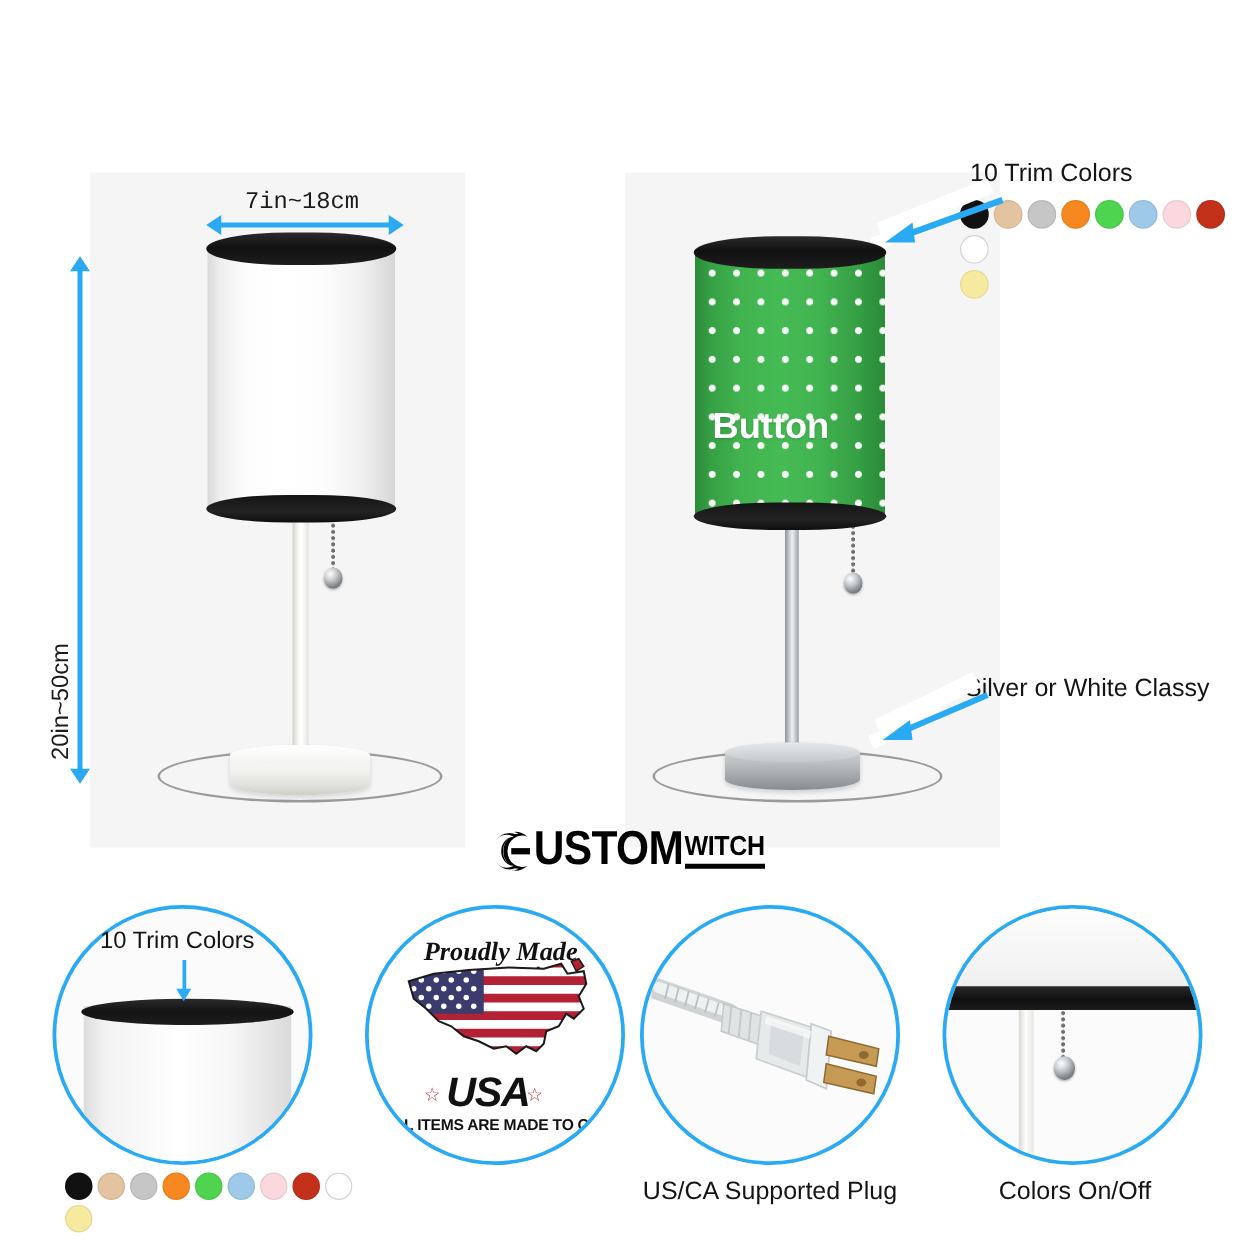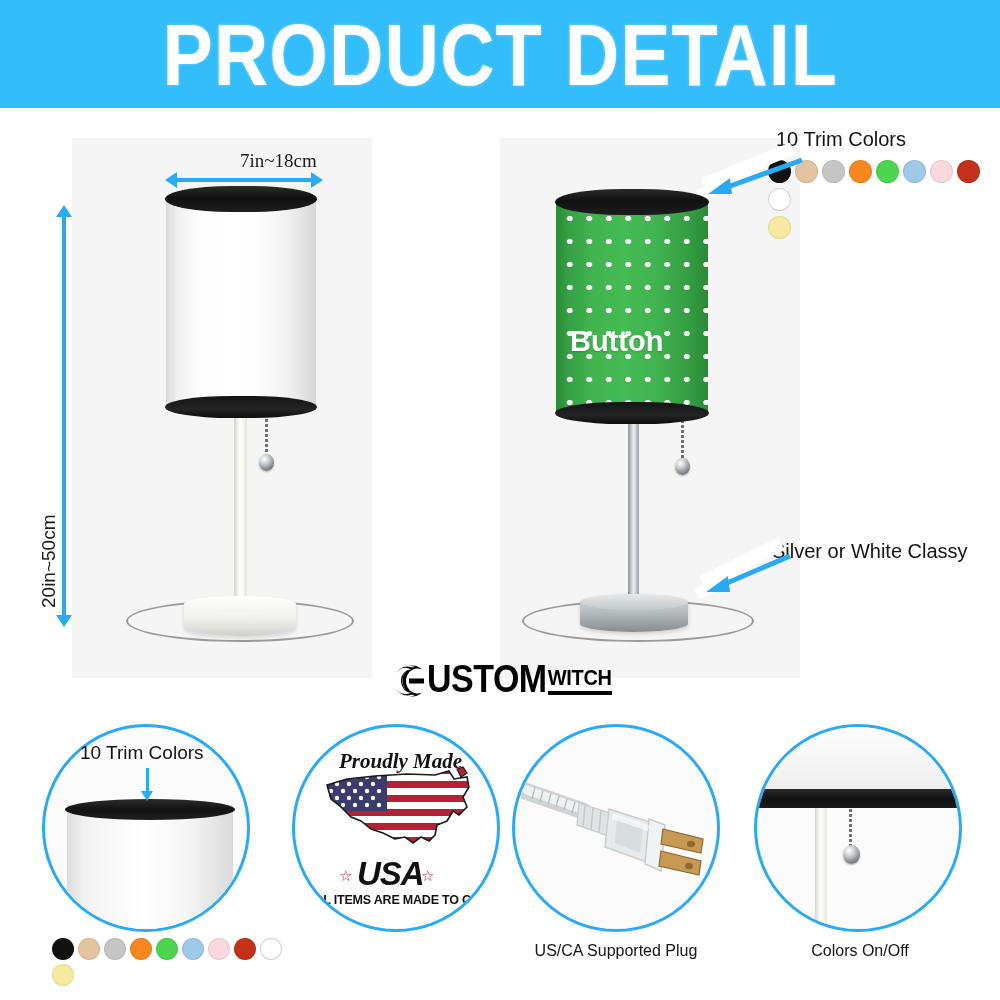--- a/index.html
+++ b/index.html
@@ -31,22 +31,21 @@
 
   
   .stage { position: absolute; left: 0; top: 108px; width: 1000px; height: 552px; }
 
   .bg-patch { position: absolute; background: #f5f5f5; }
 
   
   .dim-label {
     position: absolute;
     font-size: 19px; color: #1a1a1a; white-space: nowrap;
-    font-family: Liberation Serif, serif;
-    margin-left: 44px;
+    font-family: Liberation Mono, monospace;
   }
   .dim-label-v {
     position: absolute;
     font-size: 19px; color: #1a1a1a; white-space: nowrap;
     transform-origin: left top;
     transform: rotate(-90deg);
     font-family: "Liberation Sans", sans-serif;
   }
   .arrow-h {
     position: absolute; height: 4px; background: #29aaf2;
@@ -191,21 +190,21 @@
   .logo-underline { height: 4px; background: #000; margin-top: 3px; }
 
   
   .feat { position: absolute; }
   .feat-circle {
     position: absolute; border-radius: 50%;
     border: 3px solid #29aaf2; background: #fbfbfb;
     overflow: hidden;
   }
   .feat-caption {
-    position: absolute; text-align: center; font-size: 16px; color: #141414;
+    position: absolute; text-align: center; font-size: 20px; color: #141414;
     white-space: nowrap;
   }
 
   
   .c1-shade {
     position: absolute; background: linear-gradient(90deg,
       #dcdcdc 0%, #f2f2f2 10%, #ffffff 45%, #f6f6f6 72%, #dadada 100%);
   }
   .c1-trim {
     position: absolute; height: 21px; border-radius: 50% / 50%;
@@ -254,23 +253,20 @@
     font-weight: bold; color: #111; font-size: 12.5px;
     white-space: nowrap; letter-spacing: -0.2px;
   }
   .usa-star { position: absolute; color: #c0202a; font-size: 15px; }
 </style>
 </head>
 <body>
 
 <div id="page">
 
-  <div class="header">
-    <div class="header-title">PRODUCT DETAIL</div>
-  </div>
 
   <div class="stage">
 
     <div class="bg-patch" style="left:72px; top:30px; width:300px; height:540px;"></div>
     <div class="bg-patch" style="left:500px; top:30px; width:300px; height:540px;"></div>
 
     <div class="dim-label" style="left:196px; top:42px;">7in~18cm</div>
     <div class="arrow-h" style="left:176px; top:70px; width:136px;"></div>
 
     <div class="dim-label-v" style="left:38px; top:500px;">20in~50cm</div>

